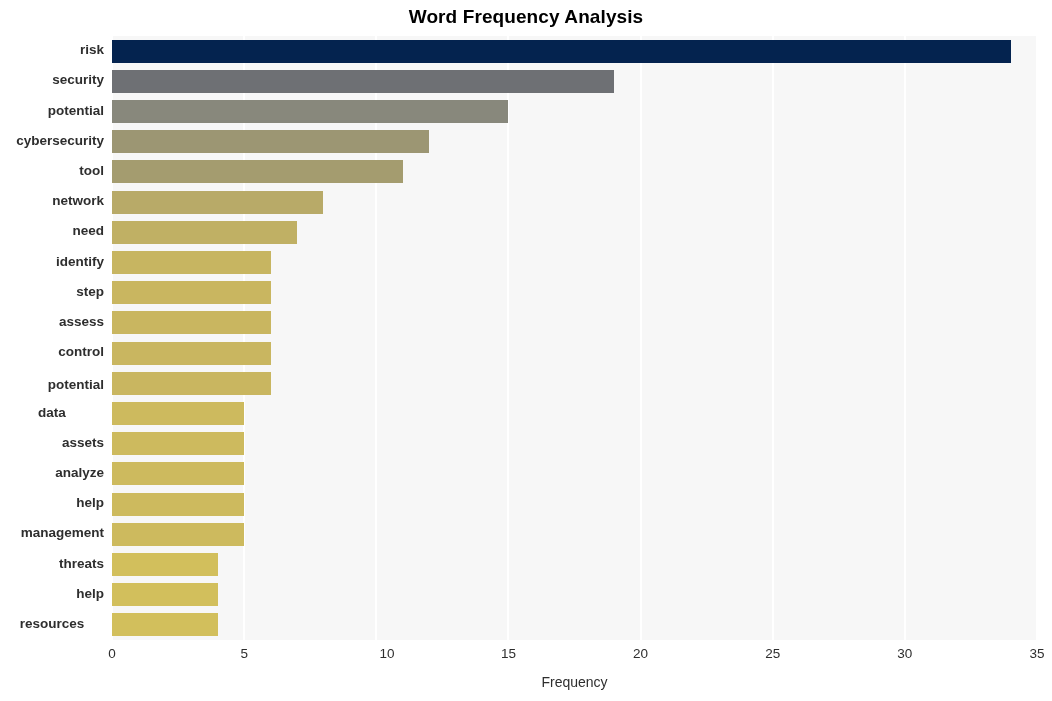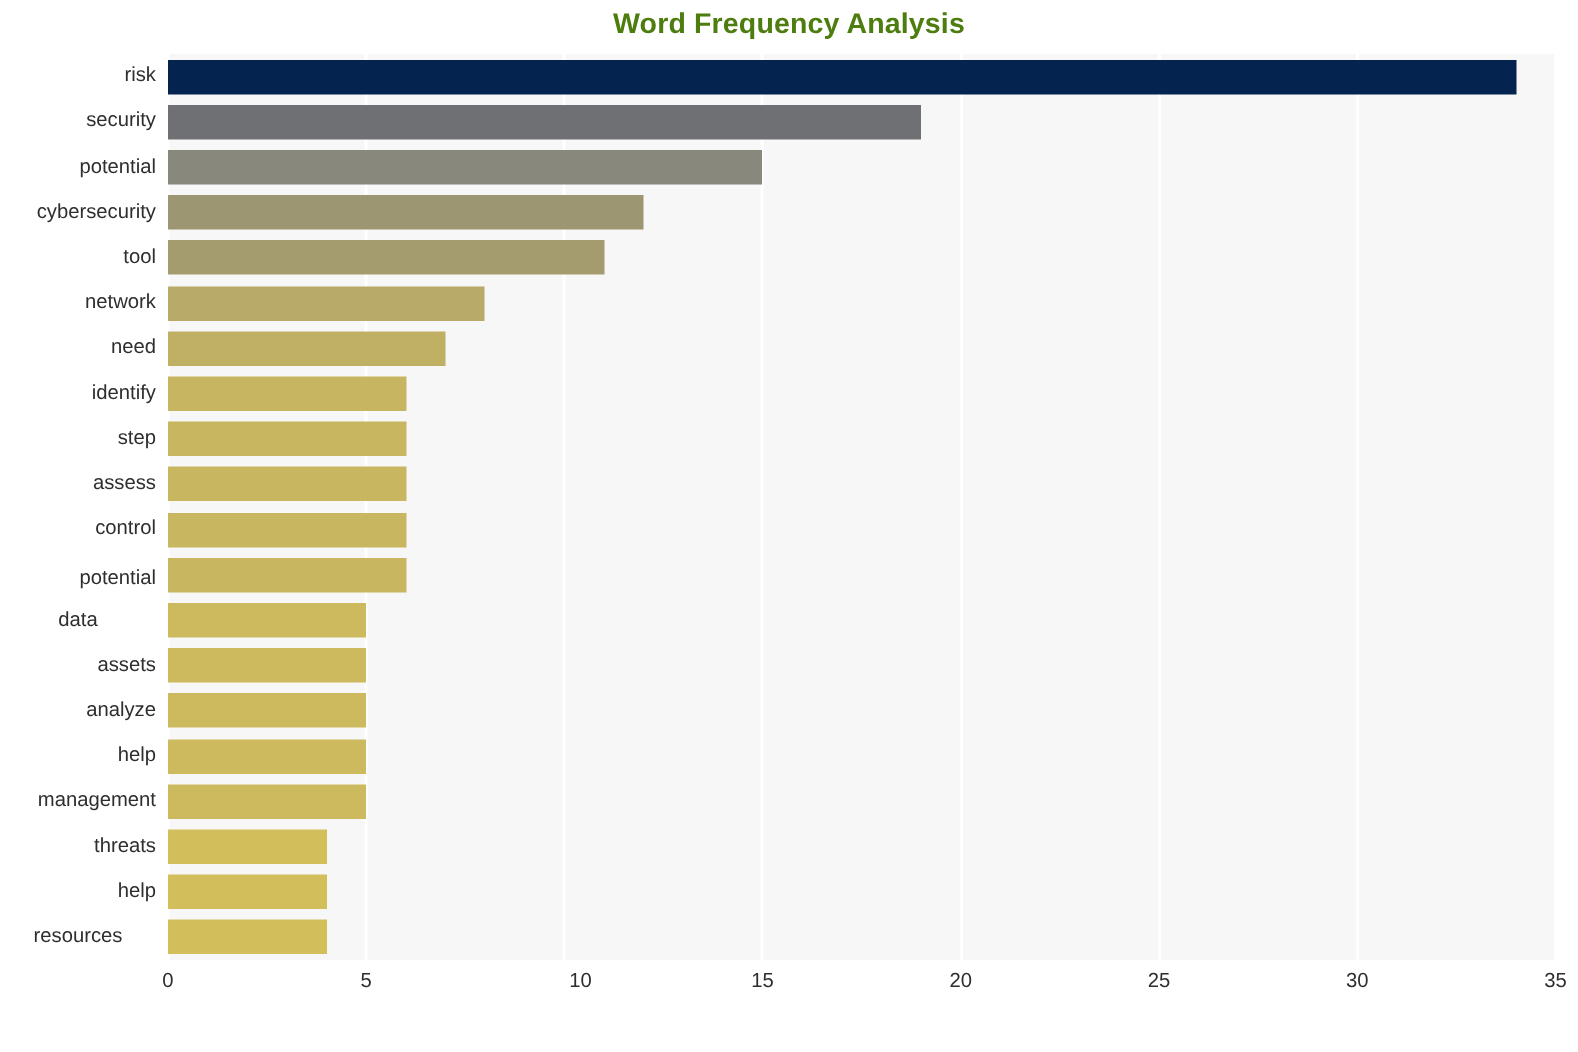--- a/index.html
+++ b/index.html
@@ -23,21 +23,21 @@
 
   
   #chart-title {
     position: absolute;
     left: 0;
     top: 6px;
     width: 1052px;
     text-align: center;
     font-size: 19px;
     font-weight: bold;
-    color: #4d7c0f;
+    color: #000000;
     letter-spacing: 0.1px;
     white-space: nowrap;
   }
 
   
   #plot-area {
     position: absolute;
     left: 112px;
     top: 36px;
     width: 925px;
@@ -76,20 +76,21 @@
     height: 100%;
   }
 
   
   #y-axis-labels {
     position: absolute;
     left: 0;
     top: 36px;
     width: 104px;
     height: 604px;
+    font-weight: bold;
   }
 
   .y-tick-label {
     position: absolute;
     right: 0;
     width: 104px;
     text-align: right;
     font-size: 13.5px;
     color: #2e2e2e;
     white-space: nowrap;
@@ -233,14 +234,15 @@
       <div class="x-tick-label" style="left: 112px;">0</div>
       <div class="x-tick-label" style="left: 244.143px;">5</div>
       <div class="x-tick-label" style="left: 387px;">10</div>
       <div class="x-tick-label" style="left: 508.429px;">15</div>
       <div class="x-tick-label" style="left: 640.571px;">20</div>
       <div class="x-tick-label" style="left: 772.714px;">25</div>
       <div class="x-tick-label" style="left: 904.857px;">30</div>
       <div class="x-tick-label" style="left: 1037px;">35</div>
     </div>
 
+  <div id="x-axis-title">Frequency</div>
 
 </div>
 
 </body></html>

